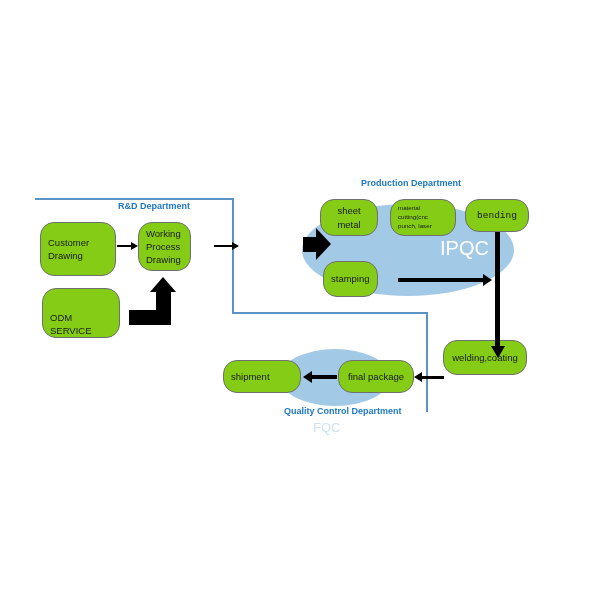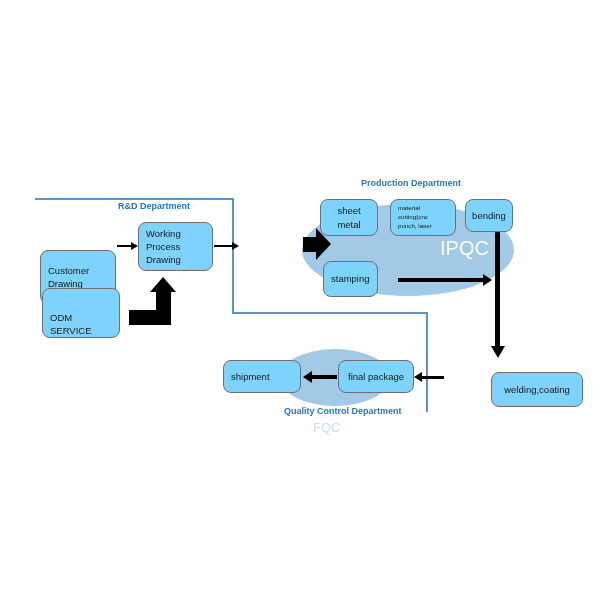--- a/index.html
+++ b/index.html
@@ -7,23 +7,23 @@
     position:relative;
     width:600px;height:600px;
     background:#ffffff;
     font-family:"Liberation Sans", sans-serif;
     overflow:hidden;
   }
   
   .box{
     position:absolute;
     box-sizing:border-box;
-    background:#7dd3fc;
+    background:#84cc16;
     border:1px solid #6f6f6f;
-    border-radius:8px;
+    border-radius:14px;
     display:flex;
     align-items:center;
     justify-content:flex-start;
     padding:0 7px;
     font-size:9.5px;
     color:#1a1a1a;
     line-height:1.38;
     z-index:5;
   }
   .box.center{justify-content:center;padding:0 4px;}
@@ -100,26 +100,26 @@
   <div class="ellipse" id="ipqc-ellipse" style="left:302px;top:204px;width:212px;height:92px;"></div>
   <div class="ellipse-label" id="ipqc-label" style="left:392px;top:237px;">IPQC</div>
 
   <div class="ellipse" id="fqc-ellipse" style="left:280px;top:349px;width:110px;height:57px;"></div>
   <div class="ellipse-label" id="fqc-label" style="left:313px;top:372px;margin-top:48px;">FQC</div>
 
   <div class="dept-label" style="left:74px;top:201px;padding-left:44px;">R&amp;D Department</div>
   <div class="dept-label" style="left:361px;top:178px;">Production Department</div>
   <div class="dept-label" style="left:284px;top:406px;">Quality Control Department</div>
 
-  <div class="box" style="left:40px;top:222px;width:76px;height:54px;margin-top:28px;">
+  <div class="box" style="left:40px;top:222px;width:76px;height:54px;">
     <span class="txt">Customer
 Drawing</span>
   </div>
 
-  <div class="box" style="left:138px;top:222px;width:75px;height:49px;">
+  <div class="box" style="left:138px;top:222px;width:53px;height:49px;">
     <span class="txt">Working
 Process
 Drawing</span>
   </div>
 
   <div class="box" style="left:42px;top:288px;width:78px;height:50px;align-items:flex-start;padding-top:22px;">
     <span class="txt">ODM SERVICE</span>
   </div>
 
 
@@ -127,29 +127,29 @@
     <span class="txt">sheet
 metal</span>
   </div>
 
   <div class="box tiny" style="left:390px;top:199px;width:66px;height:37px;align-items:center;">
     <span class="txt">material
 cutting(cnc
 punch, laser</span>
   </div>
 
-  <div class="box center" style="left:465px;top:199px;width:48px;height:33px;">
+  <div class="box center" style="left:465px;top:199px;width:64px;height:33px;font-family:Liberation Mono, monospace;">
     <span class="txt">bending</span>
   </div>
 
   <div class="box" style="left:323px;top:261px;width:55px;height:36px;">
     <span class="txt">stamping</span>
   </div>
 
-  <div class="box center" style="left:443px;top:372px;width:92px;height:35px;margin-left:48px;">
+  <div class="box center" style="left:443px;top:340px;width:84px;height:35px;">
     <span class="txt">welding,coating</span>
   </div>
 
   <div class="box center" style="left:338px;top:360px;width:76px;height:33px;">
     <span class="txt">final package</span>
   </div>
 
   <div class="box" style="left:223px;top:360px;width:78px;height:33px;">
     <span class="txt">shipment</span>
   </div>

